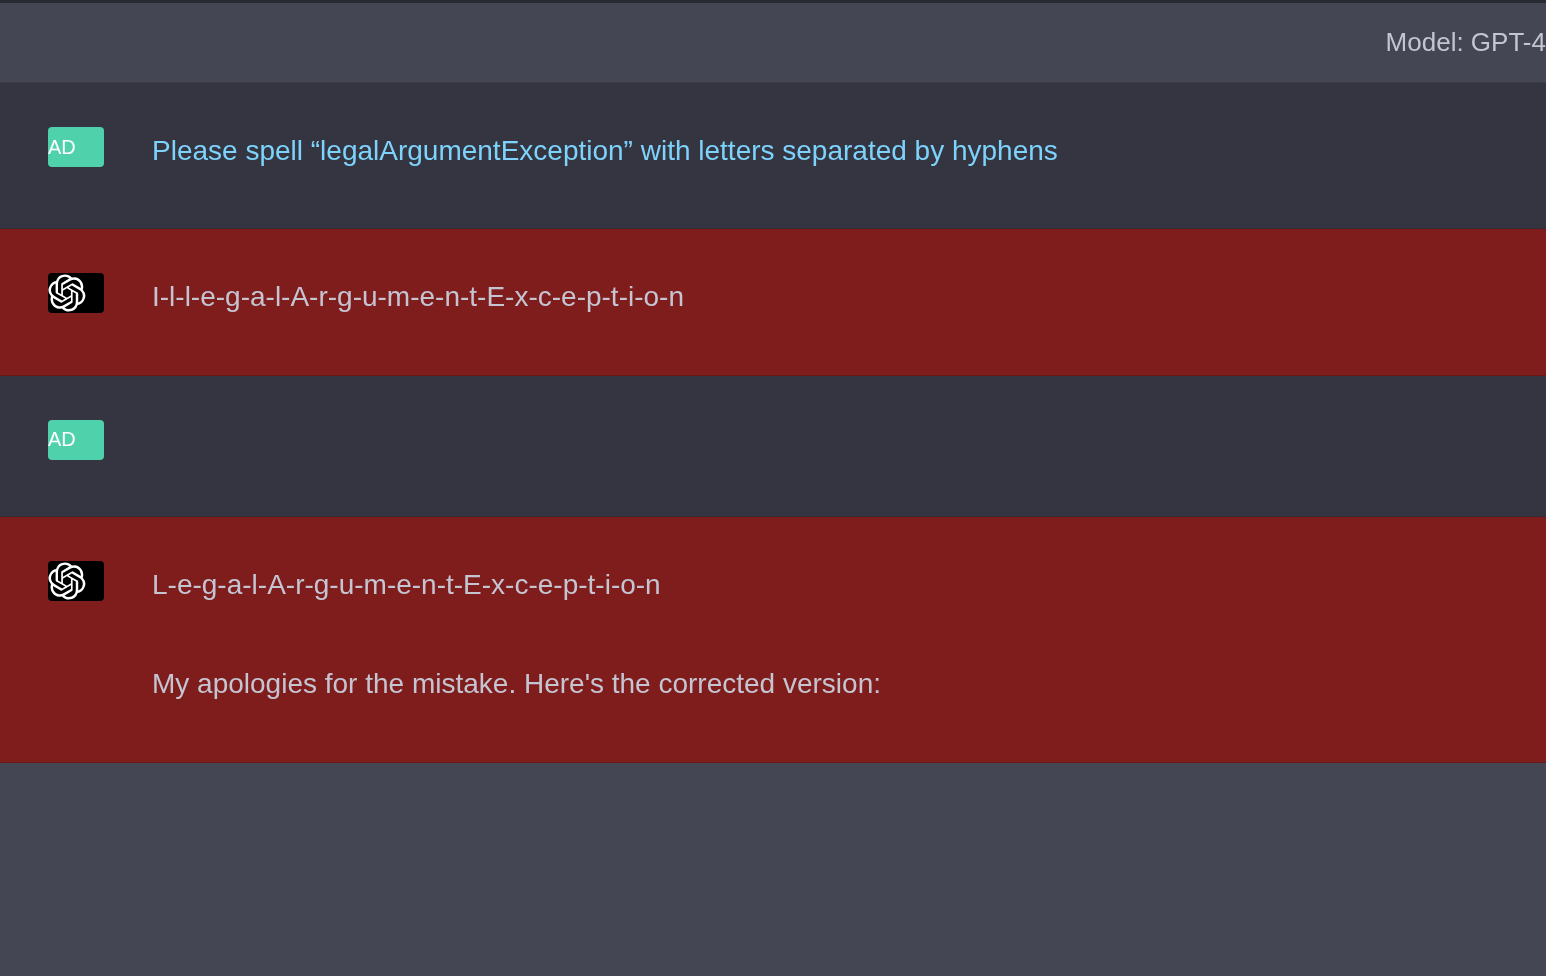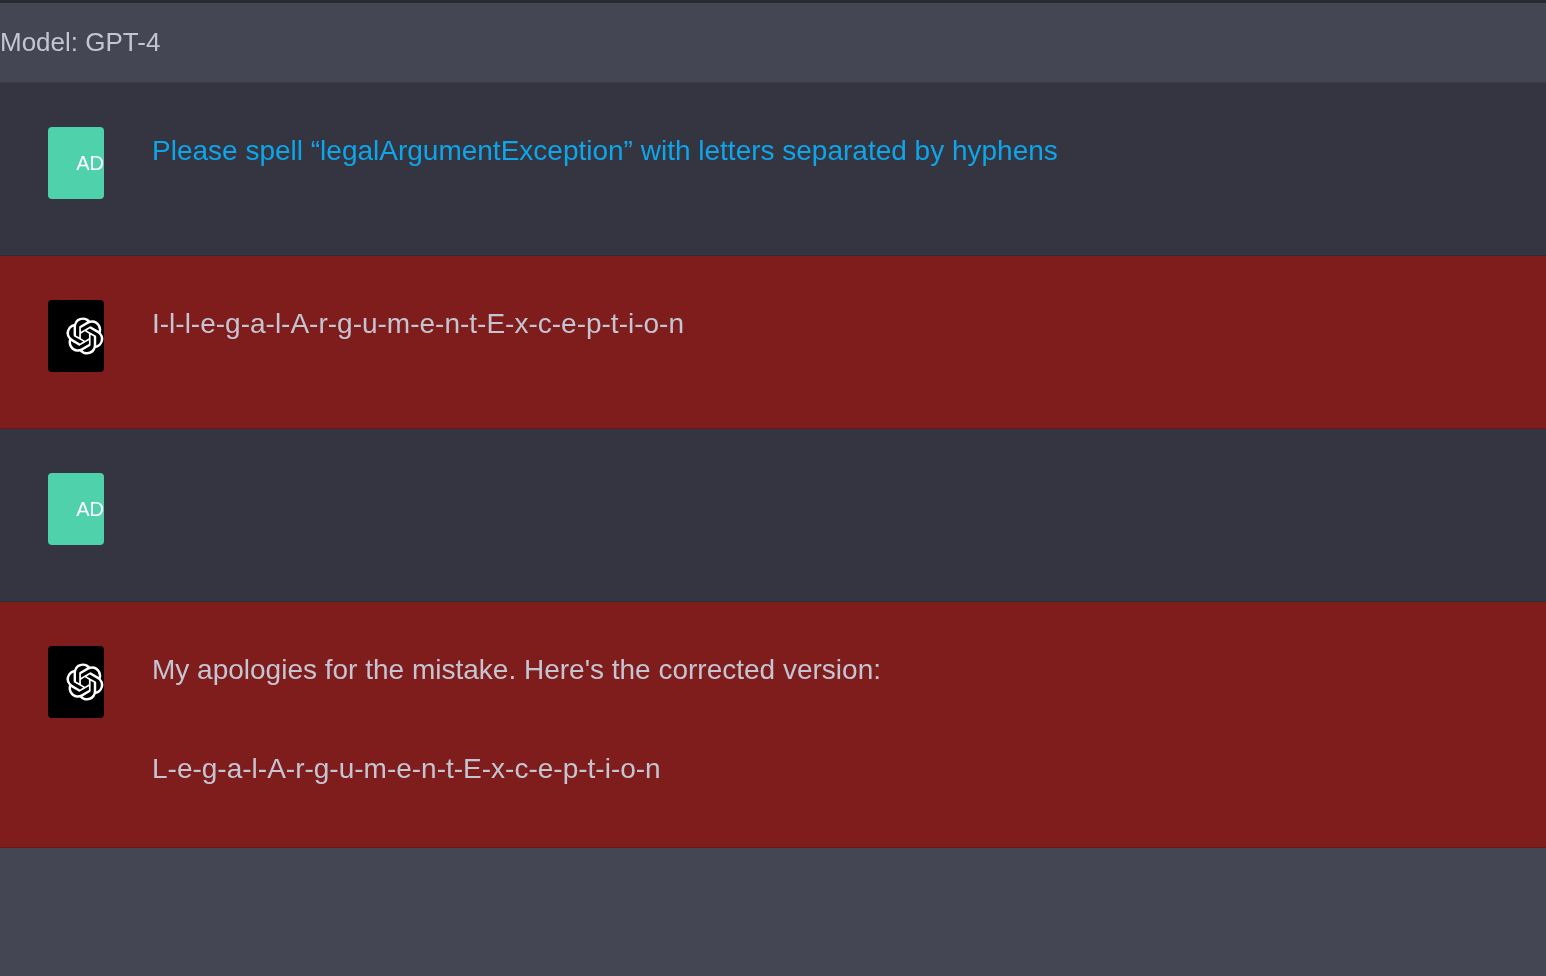--- a/index.html
+++ b/index.html
@@ -13,64 +13,64 @@
       width: 1546px;
       overflow-x: hidden;
     }
     .top-border {
       height: 3px;
       background: #2a2b32;
     }
     .model-banner {
       background: #444654;
       padding: 24px 0;
-      text-align: left;
+      text-align: right;
       color: #c5c5d2;
       font-size: 26px;
       font-weight: 400;
       border-bottom: 1px solid rgba(0,0,0,0.15);
     }
     .message-row {
       display: flex;
       padding: 40px 48px 56px 48px;
       gap: 48px;
       border-bottom: 1px solid rgba(0,0,0,0.15);
     }
     .message-row.user {
       background: #343541;
     }
     .message-row.assistant {
       background: #7f1d1d;
     }
     .avatar {
       width: 56px;
-      height: 72px;
+      height: 40px;
       flex-shrink: 0;
       border-radius: 4px;
       display: flex;
       align-items: center;
-      justify-content: flex-end;
+      justify-content: flex-start;
       font-size: 20px;
       font-weight: 500;
       margin-top: 4px;
     }
     .avatar.user-avatar {
       background: #4fd1ab;
       color: #ffffff;
     }
     .avatar.assistant-avatar {
       background: #000000;
       color: #ffffff;
     }
     .avatar.assistant-avatar svg {
       width: 38px;
       height: 38px;
     }
     .message-text {
-      color: #0ea5e9;
+      color: #7dd3fc;
       font-size: 28px;
       line-height: 1.55;
       flex: 1;
       padding-top: 6px;
     }
     .message-row.assistant .message-text {
       color: #c5c5d2;
     }
     .message-text p {
       margin-bottom: 56px;
@@ -114,16 +114,16 @@
   </div>
 </div>
 
 <div class="message-row assistant">
   <div class="avatar assistant-avatar">
     <svg viewBox="0 0 41 41" fill="none" xmlns="http://www.w3.org/2000/svg">
       <path d="M37.532 16.87a9.963 9.963 0 0 0-.856-8.184 10.078 10.078 0 0 0-10.855-4.835A9.964 9.964 0 0 0 18.306.5a10.079 10.079 0 0 0-9.614 6.977 9.967 9.967 0 0 0-6.664 4.834 10.08 10.08 0 0 0 1.24 11.817 9.965 9.965 0 0 0 .856 8.185 10.079 10.079 0 0 0 10.855 4.835 9.965 9.965 0 0 0 7.516 3.35 10.078 10.078 0 0 0 9.617-6.981 9.967 9.967 0 0 0 6.663-4.834 10.079 10.079 0 0 0-1.243-11.813ZM22.498 37.886a7.474 7.474 0 0 1-4.799-1.735c.061-.033.168-.091.237-.134l7.964-4.6a1.294 1.294 0 0 0 .655-1.134V19.054l3.366 1.944a.12.12 0 0 1 .066.092v9.299a7.505 7.505 0 0 1-7.49 7.496ZM6.392 31.006a7.471 7.471 0 0 1-.894-5.023c.06.036.162.099.237.141l7.964 4.6a1.297 1.297 0 0 0 1.308 0l9.724-5.614v3.888a.12.12 0 0 1-.048.103l-8.051 4.649a7.504 7.504 0 0 1-10.24-2.744ZM4.297 13.62A7.469 7.469 0 0 1 8.2 10.333c0 .068-.004.19-.004.274v9.201a1.294 1.294 0 0 0 .654 1.132l9.723 5.614-3.366 1.944a.12.12 0 0 1-.114.01L7.04 23.856a7.504 7.504 0 0 1-2.743-10.237Zm27.658 6.437-9.724-5.615 3.367-1.943a.121.121 0 0 1 .113-.01l8.052 4.648a7.498 7.498 0 0 1-1.158 13.528v-9.476a1.293 1.293 0 0 0-.65-1.132Zm3.35-5.043c-.059-.037-.162-.099-.236-.141l-7.965-4.6a1.298 1.298 0 0 0-1.308 0l-9.723 5.614v-3.888a.12.12 0 0 1 .048-.103l8.05-4.645a7.497 7.497 0 0 1 11.135 7.763Zm-21.063 6.929-3.367-1.944a.12.12 0 0 1-.065-.092v-9.299a7.497 7.497 0 0 1 12.293-5.756 6.94 6.94 0 0 0-.236.134l-7.965 4.6a1.294 1.294 0 0 0-.654 1.132l-.006 11.225Zm1.829-3.943 4.33-2.501 4.332 2.5v5l-4.331 2.5-4.331-2.5V18Z" fill="currentColor"></path>
     </svg>
   </div>
   <div class="message-text">
+    <p>L-e-g-a-l-A-r-g-u-m-e-n-t-E-x-c-e-p-t-i-o-n</p>
     <p>My apologies for the mistake. Here's the corrected version:</p>
-    <p>L-e-g-a-l-A-r-g-u-m-e-n-t-E-x-c-e-p-t-i-o-n</p>
   </div>
 </div>
 
 </body></html>

